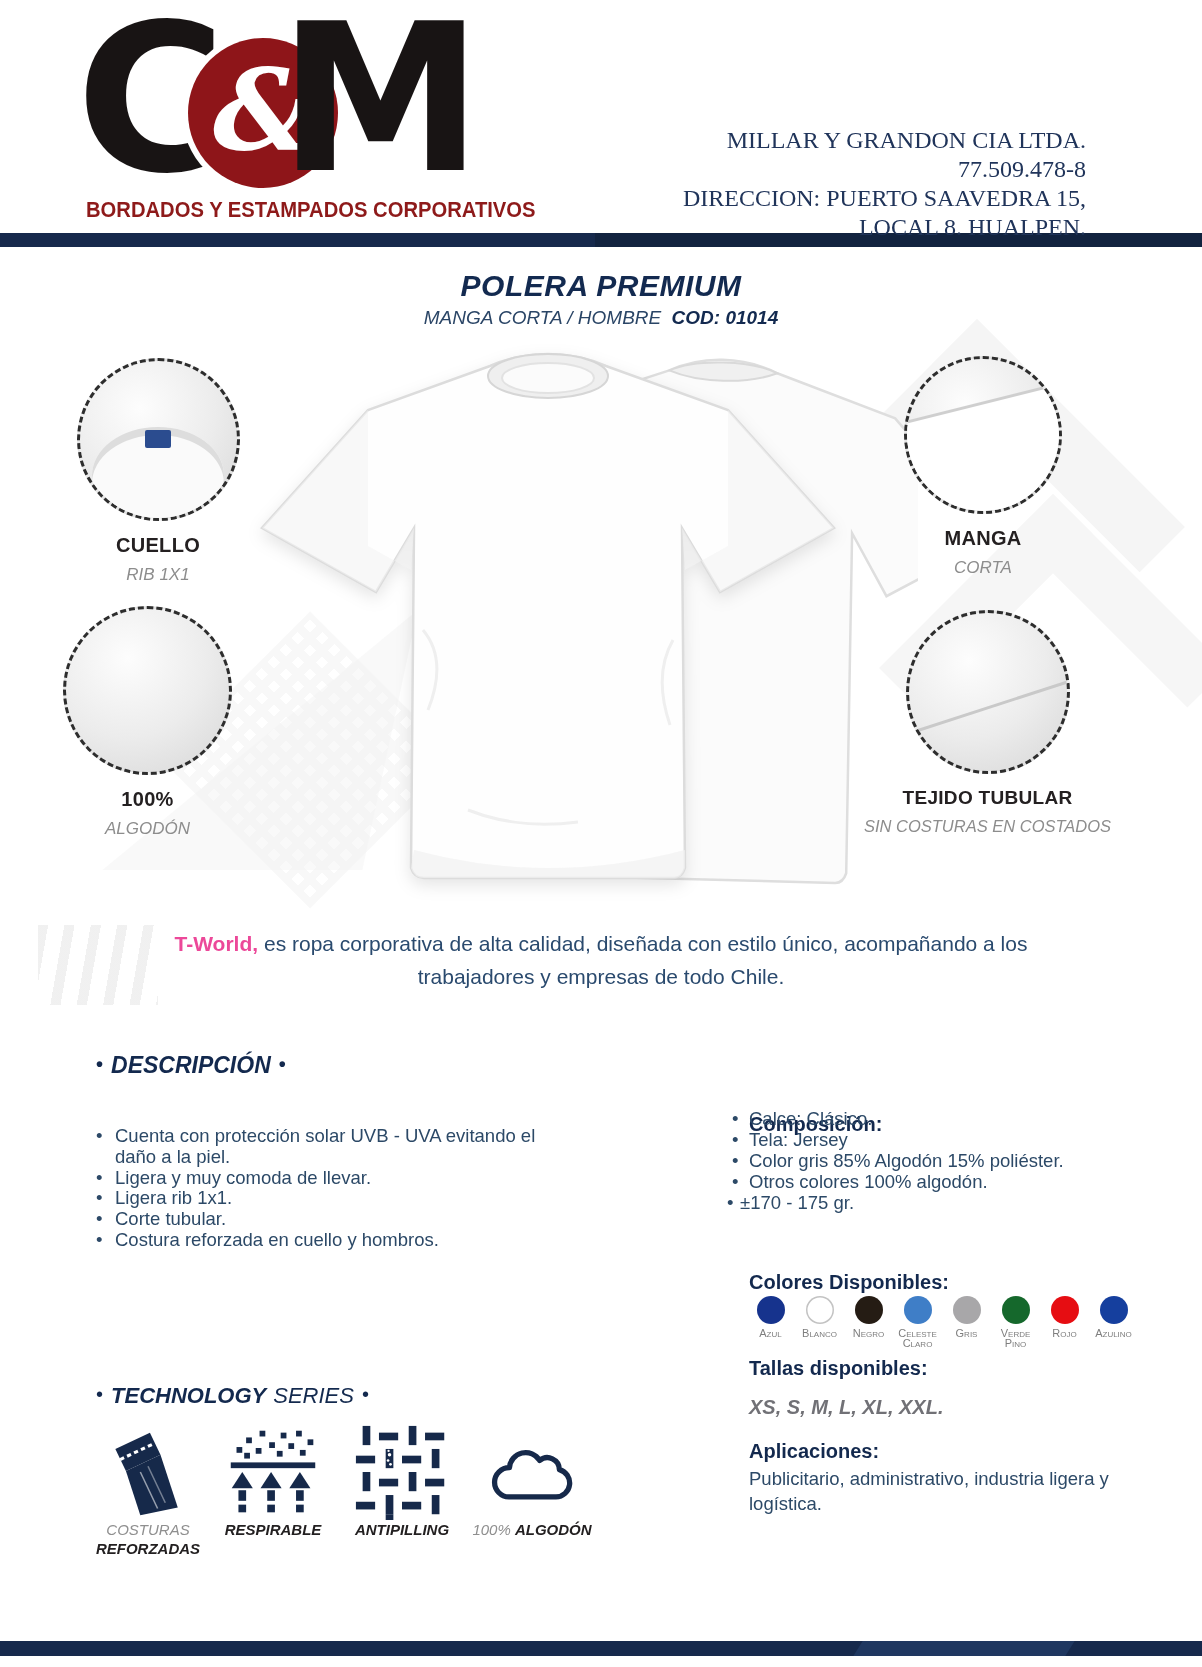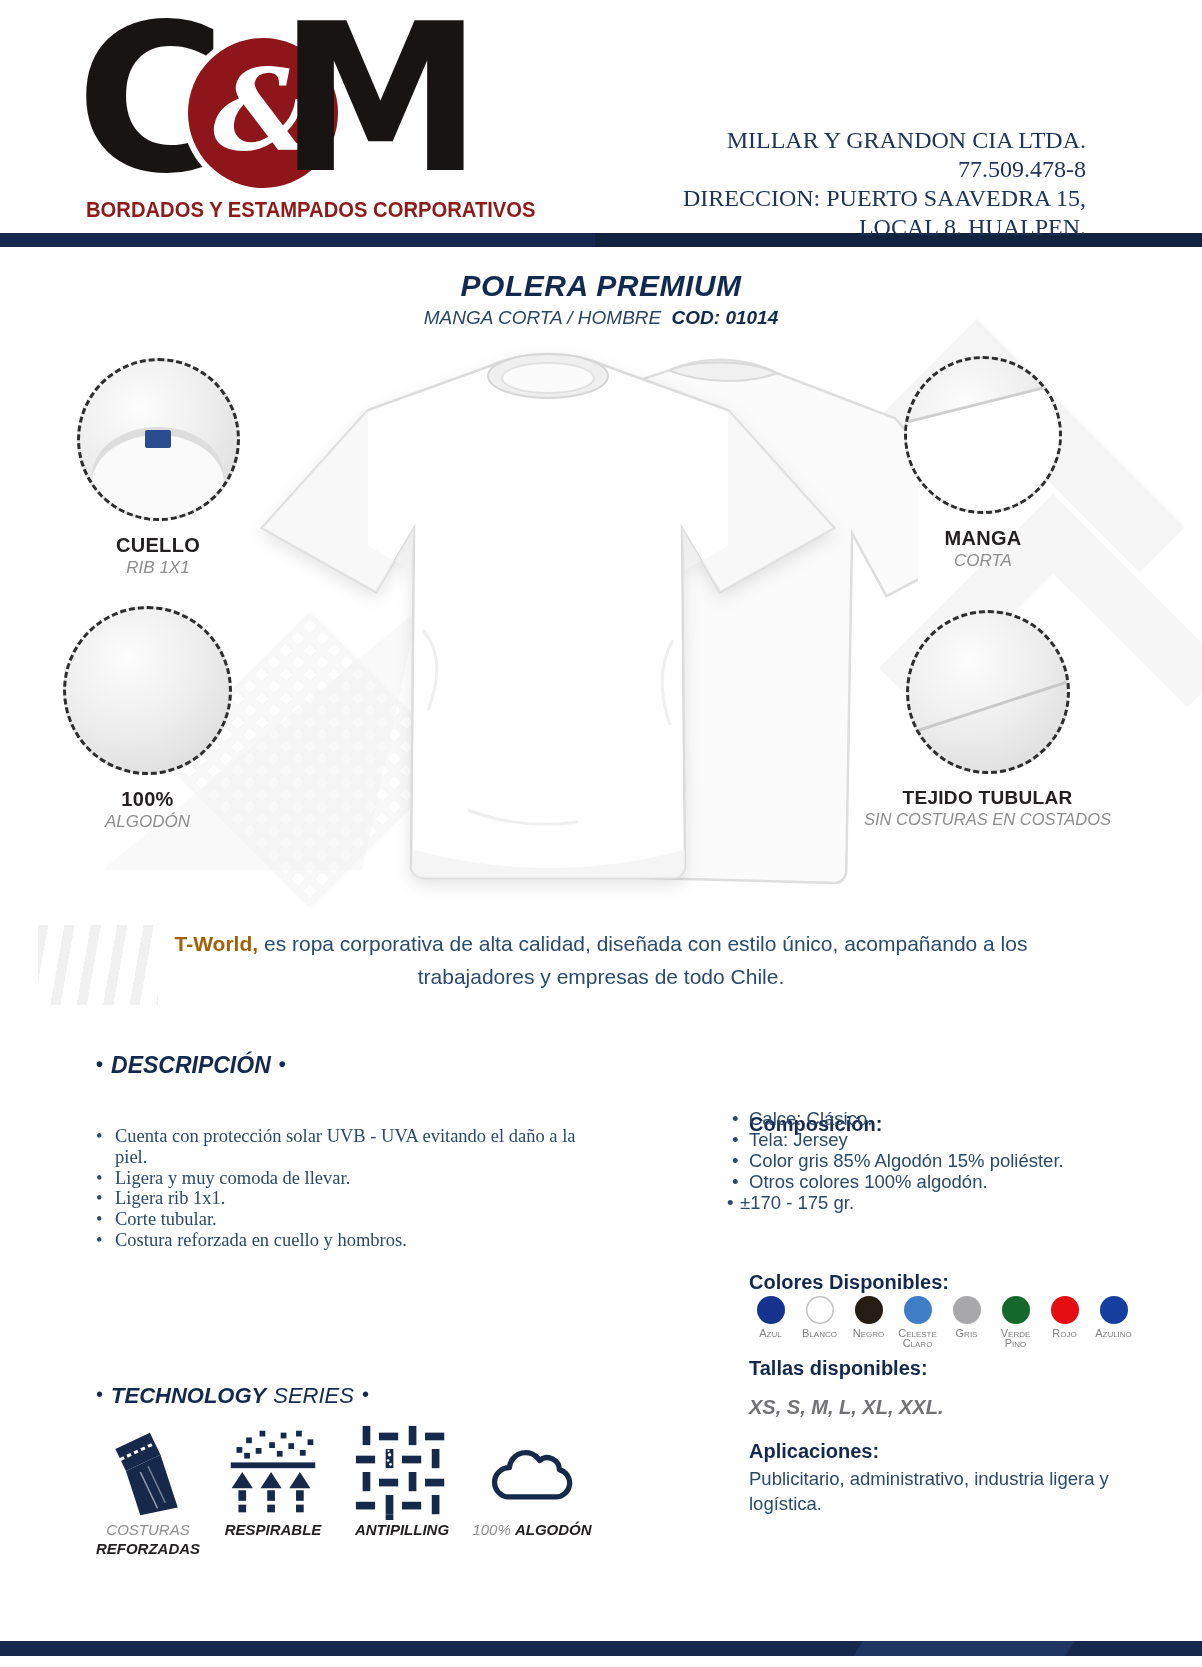--- a/index.html
+++ b/index.html
@@ -57,45 +57,45 @@
     background:radial-gradient(circle at 38% 30%, #fdfdfd 0%, #ececec 52%, #d6d6d6 100%); }
   .collar-arc { position:absolute; left:8%; top:42%; width:84%; height:62%;
     background:#fafafa; border-radius:50%; box-shadow:inset 0 8px 0 #dddddd; }
   .collar-tag { position:absolute; left:50%; top:44%; width:26px; height:18px; margin-left:-13px;
     background:#2b4c8f; border-radius:2px; }
   .sleeve-fold { position:absolute; left:-12%; top:30%; width:130%; height:70%;
     background:#ffffff; transform:rotate(-14deg); box-shadow:0 -3px 0 #cfcfcf; }
   .seam-line { position:absolute; left:-10%; top:58%; width:125%; height:3px;
     background:#c9c9c9; transform:rotate(-18deg); }
   .callout-title { margin-top:13px; font-weight:800; font-size:20px; color:#242021; letter-spacing:.3px; }
-  .callout-sub { font-style:italic; font-size:17px; color:#8d8d8d; margin-top:1px; }
+  .callout-sub { font-style:italic; font-size:17px; color:#8d8d8d; margin-top:8px; }
   .callout-cuello  { left:63px;  top:358px; width:190px; }
   .callout-cuello  .detail-circle { width:163px; height:163px; }
   .callout-manga   { left:888px; top:356px; width:190px; }
   .callout-manga   .detail-circle { width:158px; height:158px; }
   .callout-algodon { left:50px;  top:606px; width:195px; }
   .callout-algodon .detail-circle { width:169px; height:169px; }
   .callout-tejido  { left:835px; top:610px; width:305px; }
   .callout-tejido  .detail-circle { width:164px; height:164px; }
   .callout-tejido  .callout-title { font-size:19px; }
   .callout-tejido  .callout-sub { font-size:16.5px; }
 
   
   .intro { position:absolute; left:0; top:928px; width:100%; z-index:2; text-align:center;
     font-size:21px; color:#2a4a6e; }
   .intro-inner { max-width:950px; margin:0 auto; line-height:1.55; }
-  .brand { font-weight:800; color:#a16207; }
+  .brand { font-weight:800; color:#ec4899; }
 
   
   .desc-heading { position:absolute; left:88px; top:1052px; z-index:2;
     font-style:italic; font-weight:800; font-size:23px; color:#13294e; }
   .dotmark { font-style:normal; font-size:20px; vertical-align:2px; padding:0 8px; }
   .desc-list { position:absolute; left:88px; top:1126px; width:490px; z-index:2; }
   .desc-item { position:relative; padding-left:27px; font-size:18.5px; line-height:20.8px;
-    color:#2c4967;font-family:Liberation Serif, serif; }
+    color:#2c4967; }
   .desc-item::before { content:"•"; position:absolute; left:8px; color:#2c4967; }
 
   
   .comp-heading { position:absolute; left:749px; top:1113px; z-index:2;
     font-weight:800; font-size:20px; color:#13294e; }
   .comp-list { position:absolute; left:727px; top:1108px; width:430px; z-index:2; }
   .comp-item { position:relative; padding-left:22px; font-size:18.5px; line-height:21px; color:#2c4967; }
   .comp-item::before { content:"•"; position:absolute; left:5px; color:#2c4967; }
   .comp-item.tight { padding-left:13px; }
   .comp-item.tight::before { left:0; }

